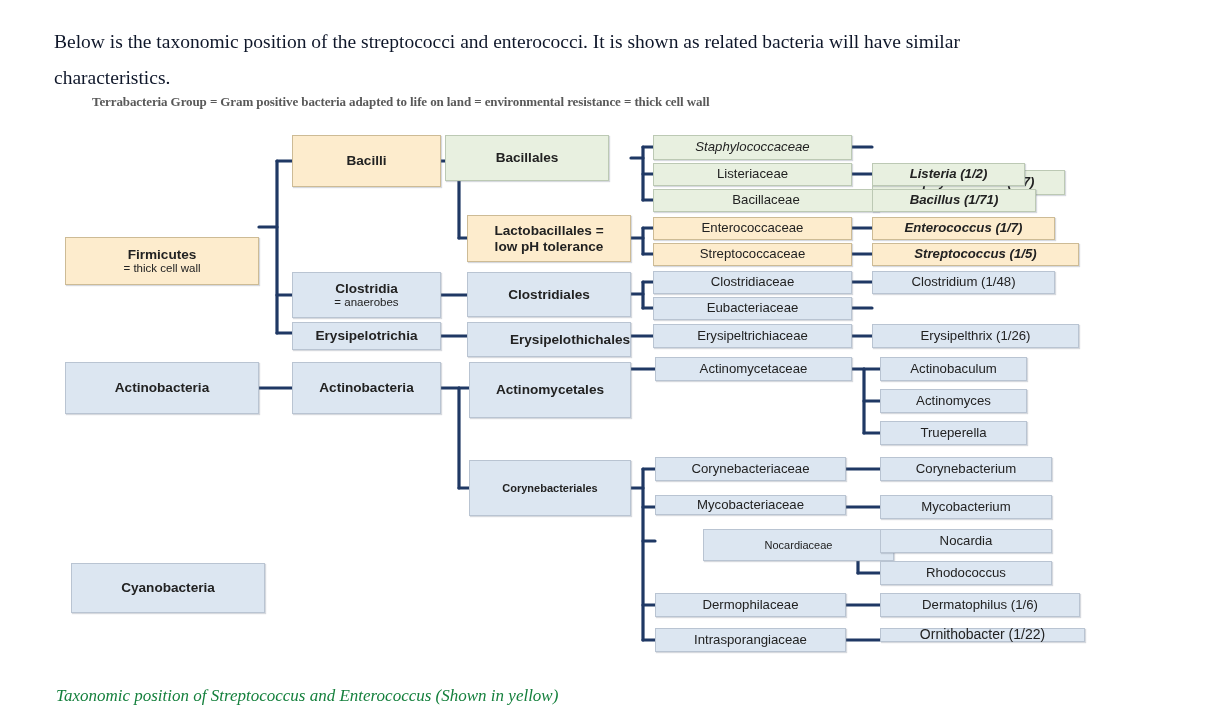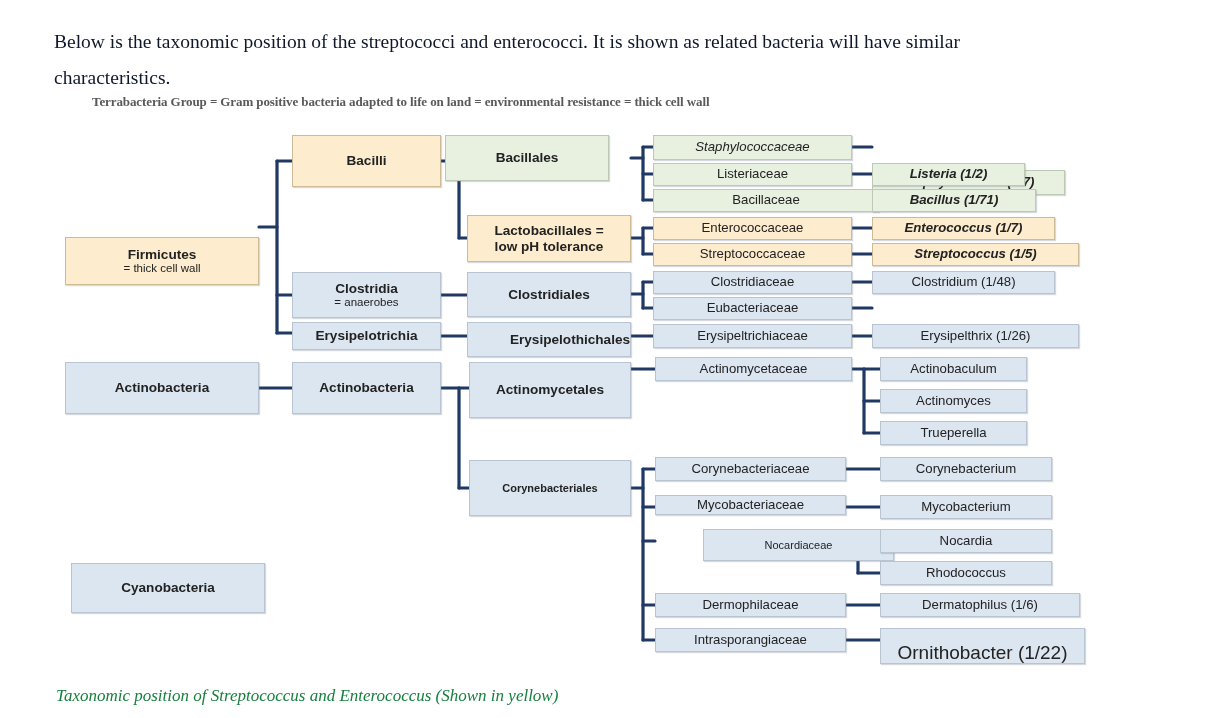--- a/index.html
+++ b/index.html
@@ -279,19 +279,19 @@
   </div>
   <div class="node f-blue" style="left:880px;top:529px;width:172px;height:24px;font-size:13.2px;">
     <span class="l1 reg">Nocardia</span>
   </div>
   <div class="node f-blue" style="left:880px;top:561px;width:172px;height:24px;font-size:13.2px;">
     <span class="l1 reg">Rhodococcus</span>
   </div>
   <div class="node f-blue" style="left:880px;top:593px;width:200px;height:24px;font-size:13.2px;">
     <span class="l1 reg">Dermatophilus (1/6)</span>
   </div>
-  <div class="node f-blue" style="left:880px;top:628px;width:205px;height:36px;font-size:19px;justify-content:flex-end;">
+  <div class="node f-blue" style="left:880px;top:628px;width:205px;height:14px;font-size:14px;">
     <span class="l1 reg">Ornithobacter (1/22)</span>
   </div>
 
 </div>
 
 <div id="caption">Taxonomic position of Streptococcus and Enterococcus (Shown in yellow)</div>
 
 </body></html>

